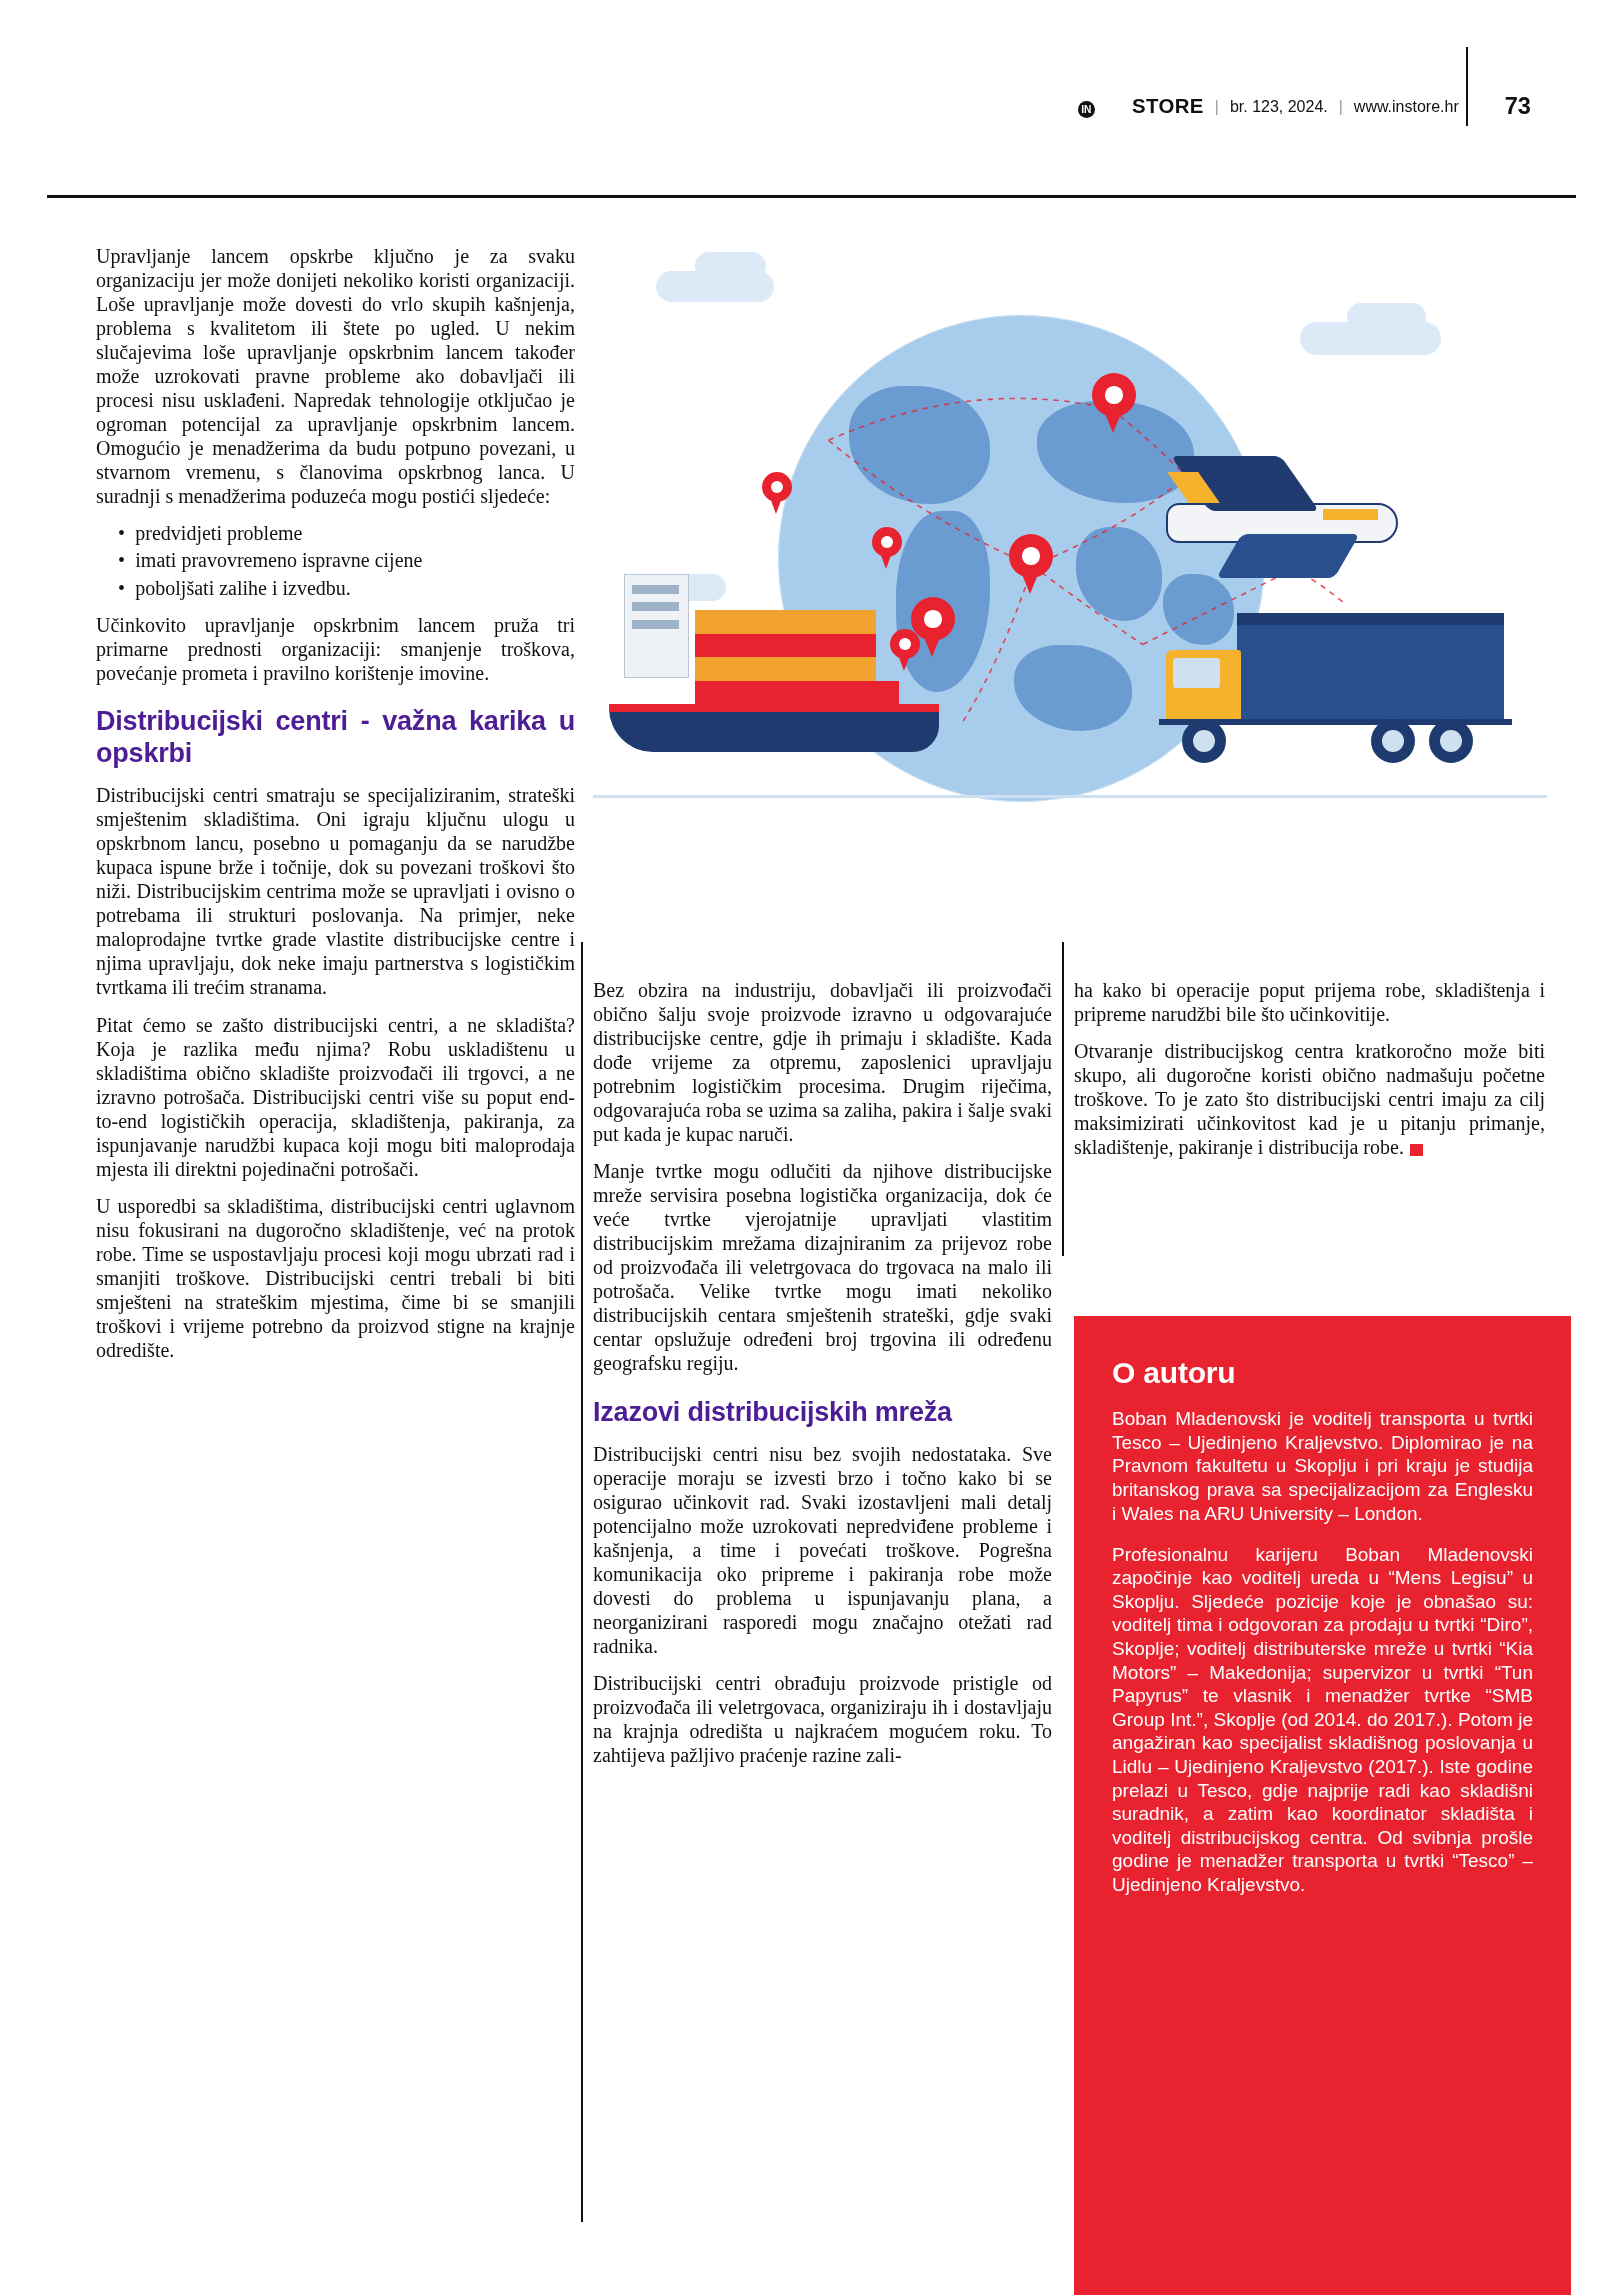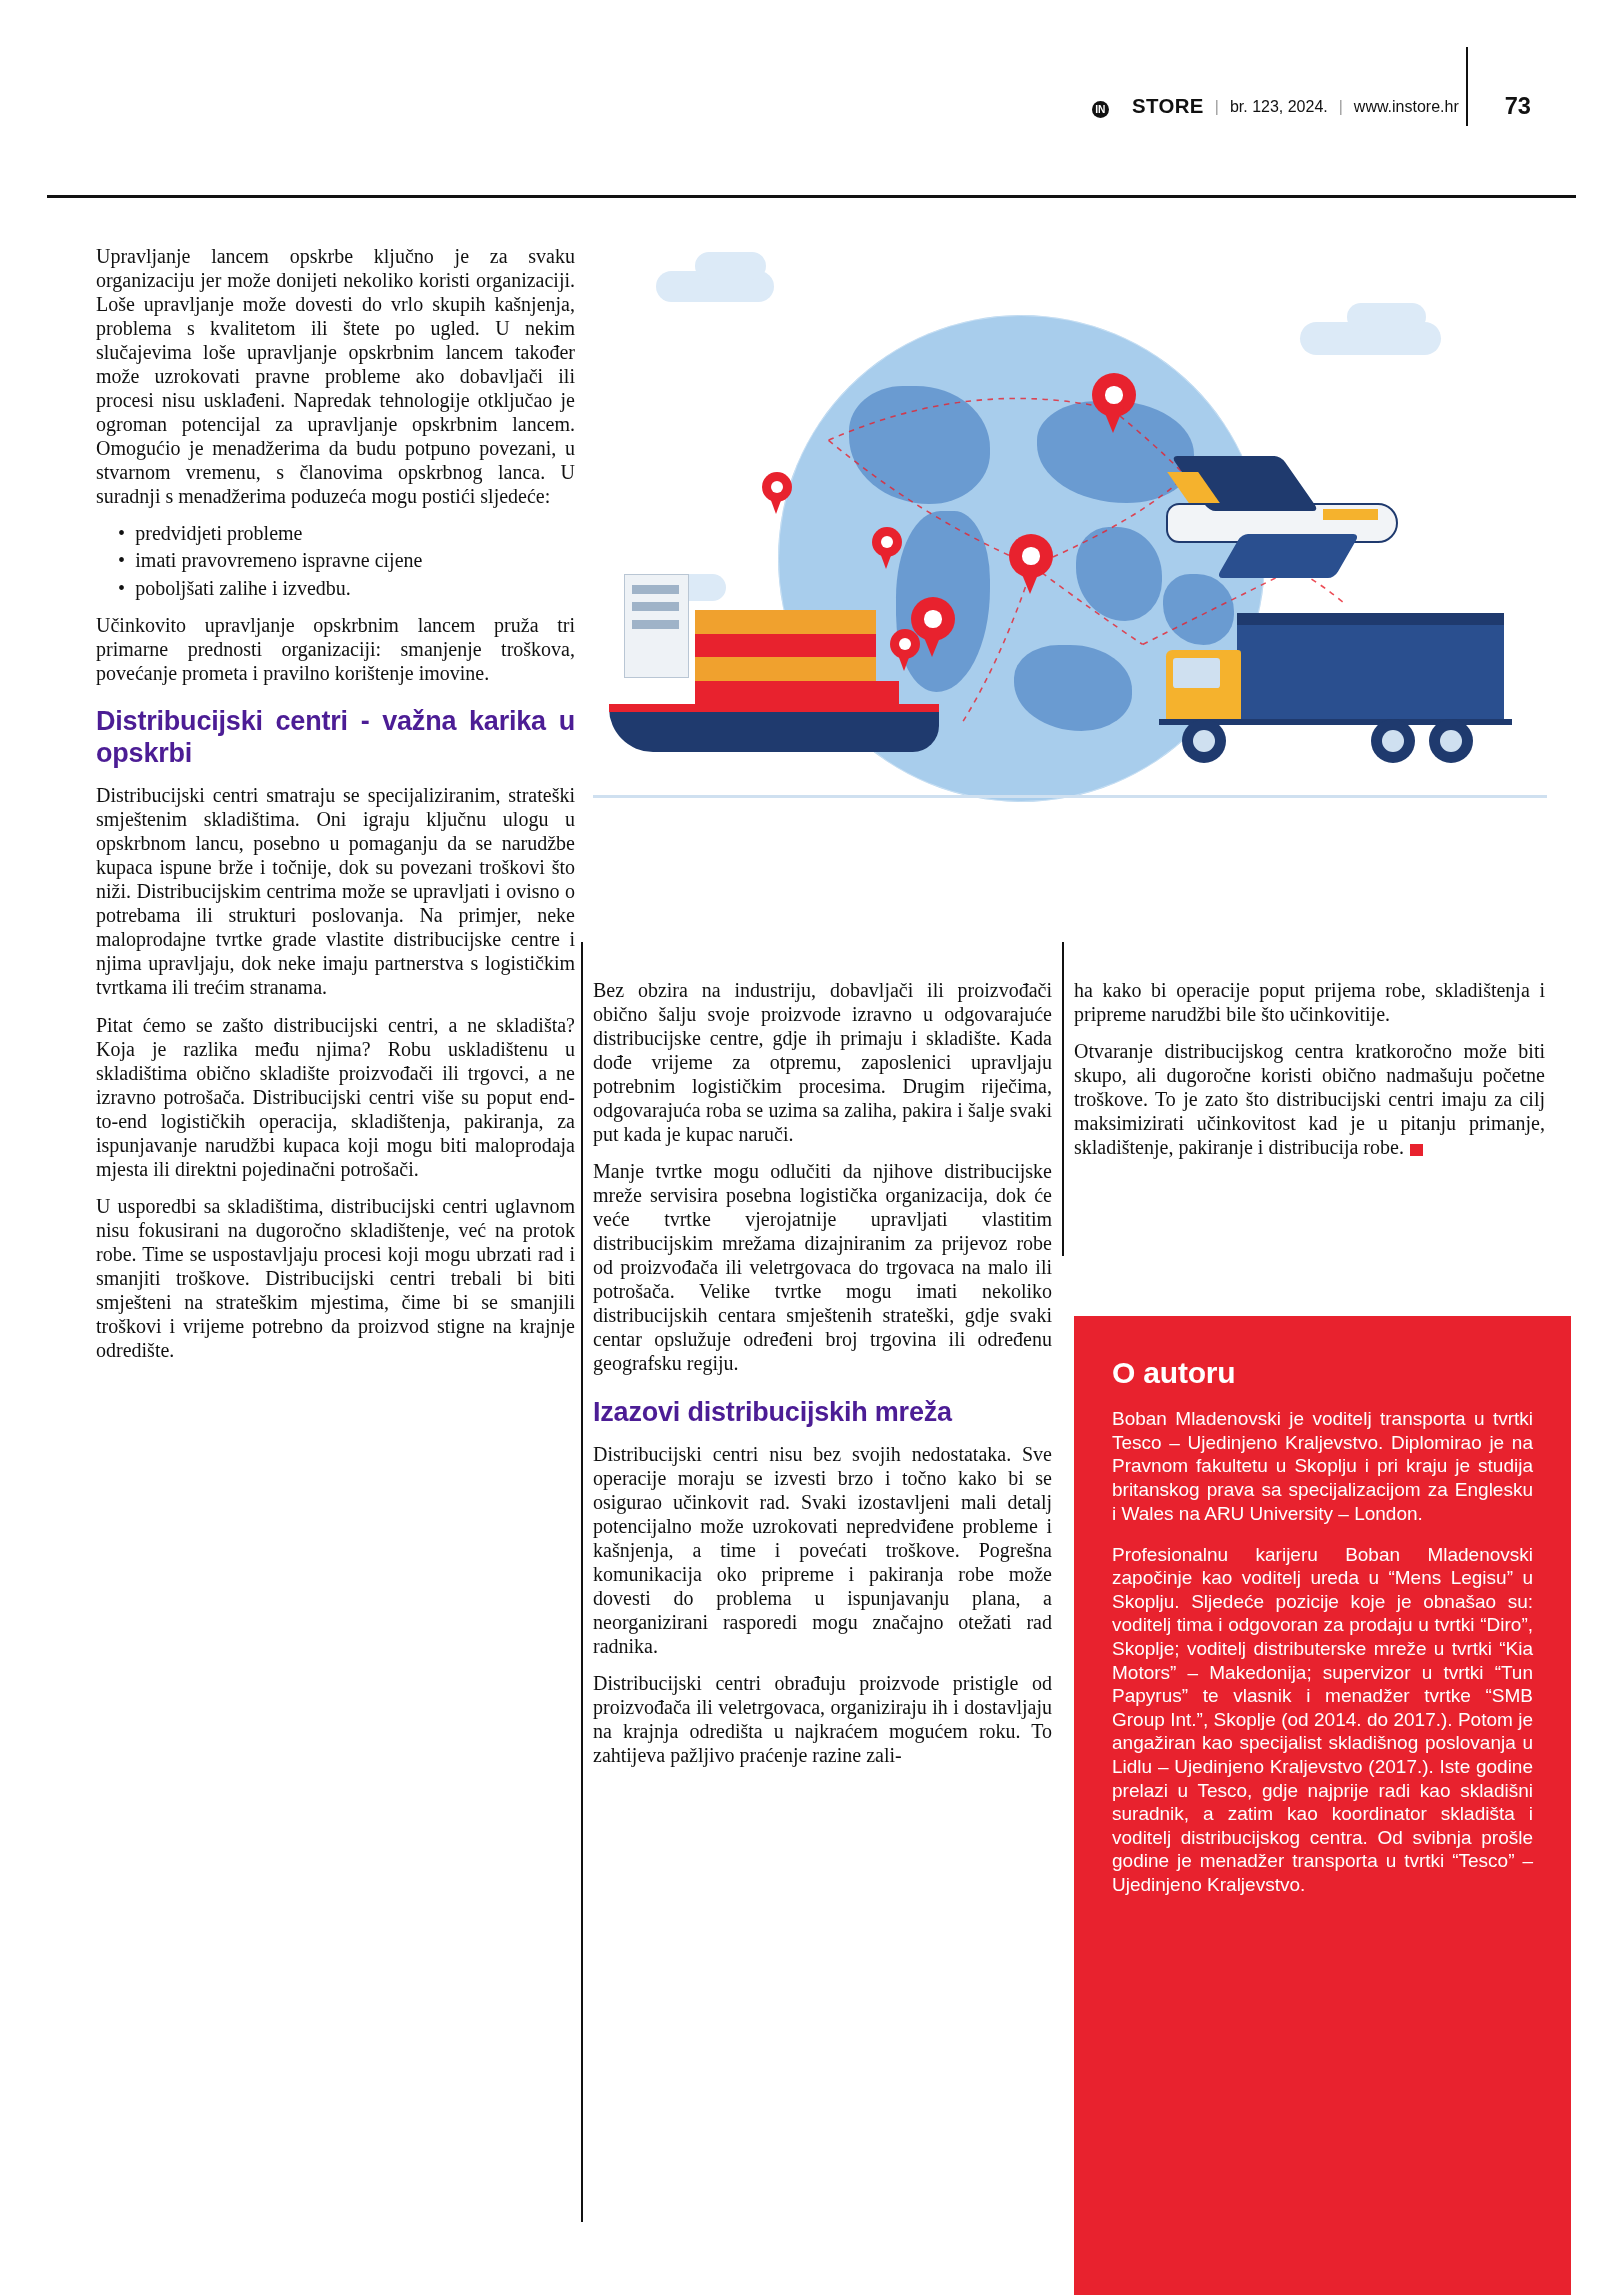--- a/index.html
+++ b/index.html
@@ -5,21 +5,21 @@
   html,body{margin:0;padding:0;background:#ffffff;}
   body{width:1623px;height:2295px;font-family:"Liberation Serif",serif;color:#111;position:relative;}
   .page{position:absolute;inset:0;padding:0;}
 
   
   .header{position:absolute;left:94px;top:47px;width:1437px;height:94px;}
   .hdr-line-right{position:absolute;right:63px;top:0;width:2.4px;height:79px;background:#111;}
   .hdr-inner{position:absolute;right:0;top:46px;display:flex;align-items:center;gap:11px;}
   .hdr-logo{display:flex;align-items:flex-end;gap:23px;}
   .hdr-logo .mark{width:17.3px;height:17.3px;border-radius:50%;background:#111;color:#fff;font-size:10.2px;line-height:17.3px;text-align:center;font-family:"Liberation Sans",sans-serif;font-weight:bold;}
-  .hdr-logo .word{font-family:"Liberation Sans",sans-serif;font-weight:bold;font-size:20.4px;letter-spacing:0.4px;color:#111;}
+  .hdr-logo .word{font-family:"Liberation Sans",sans-serif;font-weight:bold;font-size:20.4px;letter-spacing:0.4px;color:#111;margin-left:14px;}
   .hdr-sep{color:#999;font-family:"Liberation Sans",sans-serif;font-size:15.7px;}
   .hdr-meta{font-family:"Liberation Sans",sans-serif;font-size:16px;color:#111;}
   .hdr-page{font-family:"Liberation Sans",sans-serif;font-weight:bold;font-size:23.6px;color:#111;margin-left:35px;}
   .rule{position:absolute;left:47px;top:195px;width:1529px;height:3.1px;background:#111;}
 
   
   .col{position:absolute;top:236px;font-size:20px;line-height:24px;text-align:justify;}
   .col p{margin:0 0 13.4px 0;text-indent:0;}
   .col1{left:96px;width:479px;margin-top:8px;}
   .col2{left:593px;width:459px;}

